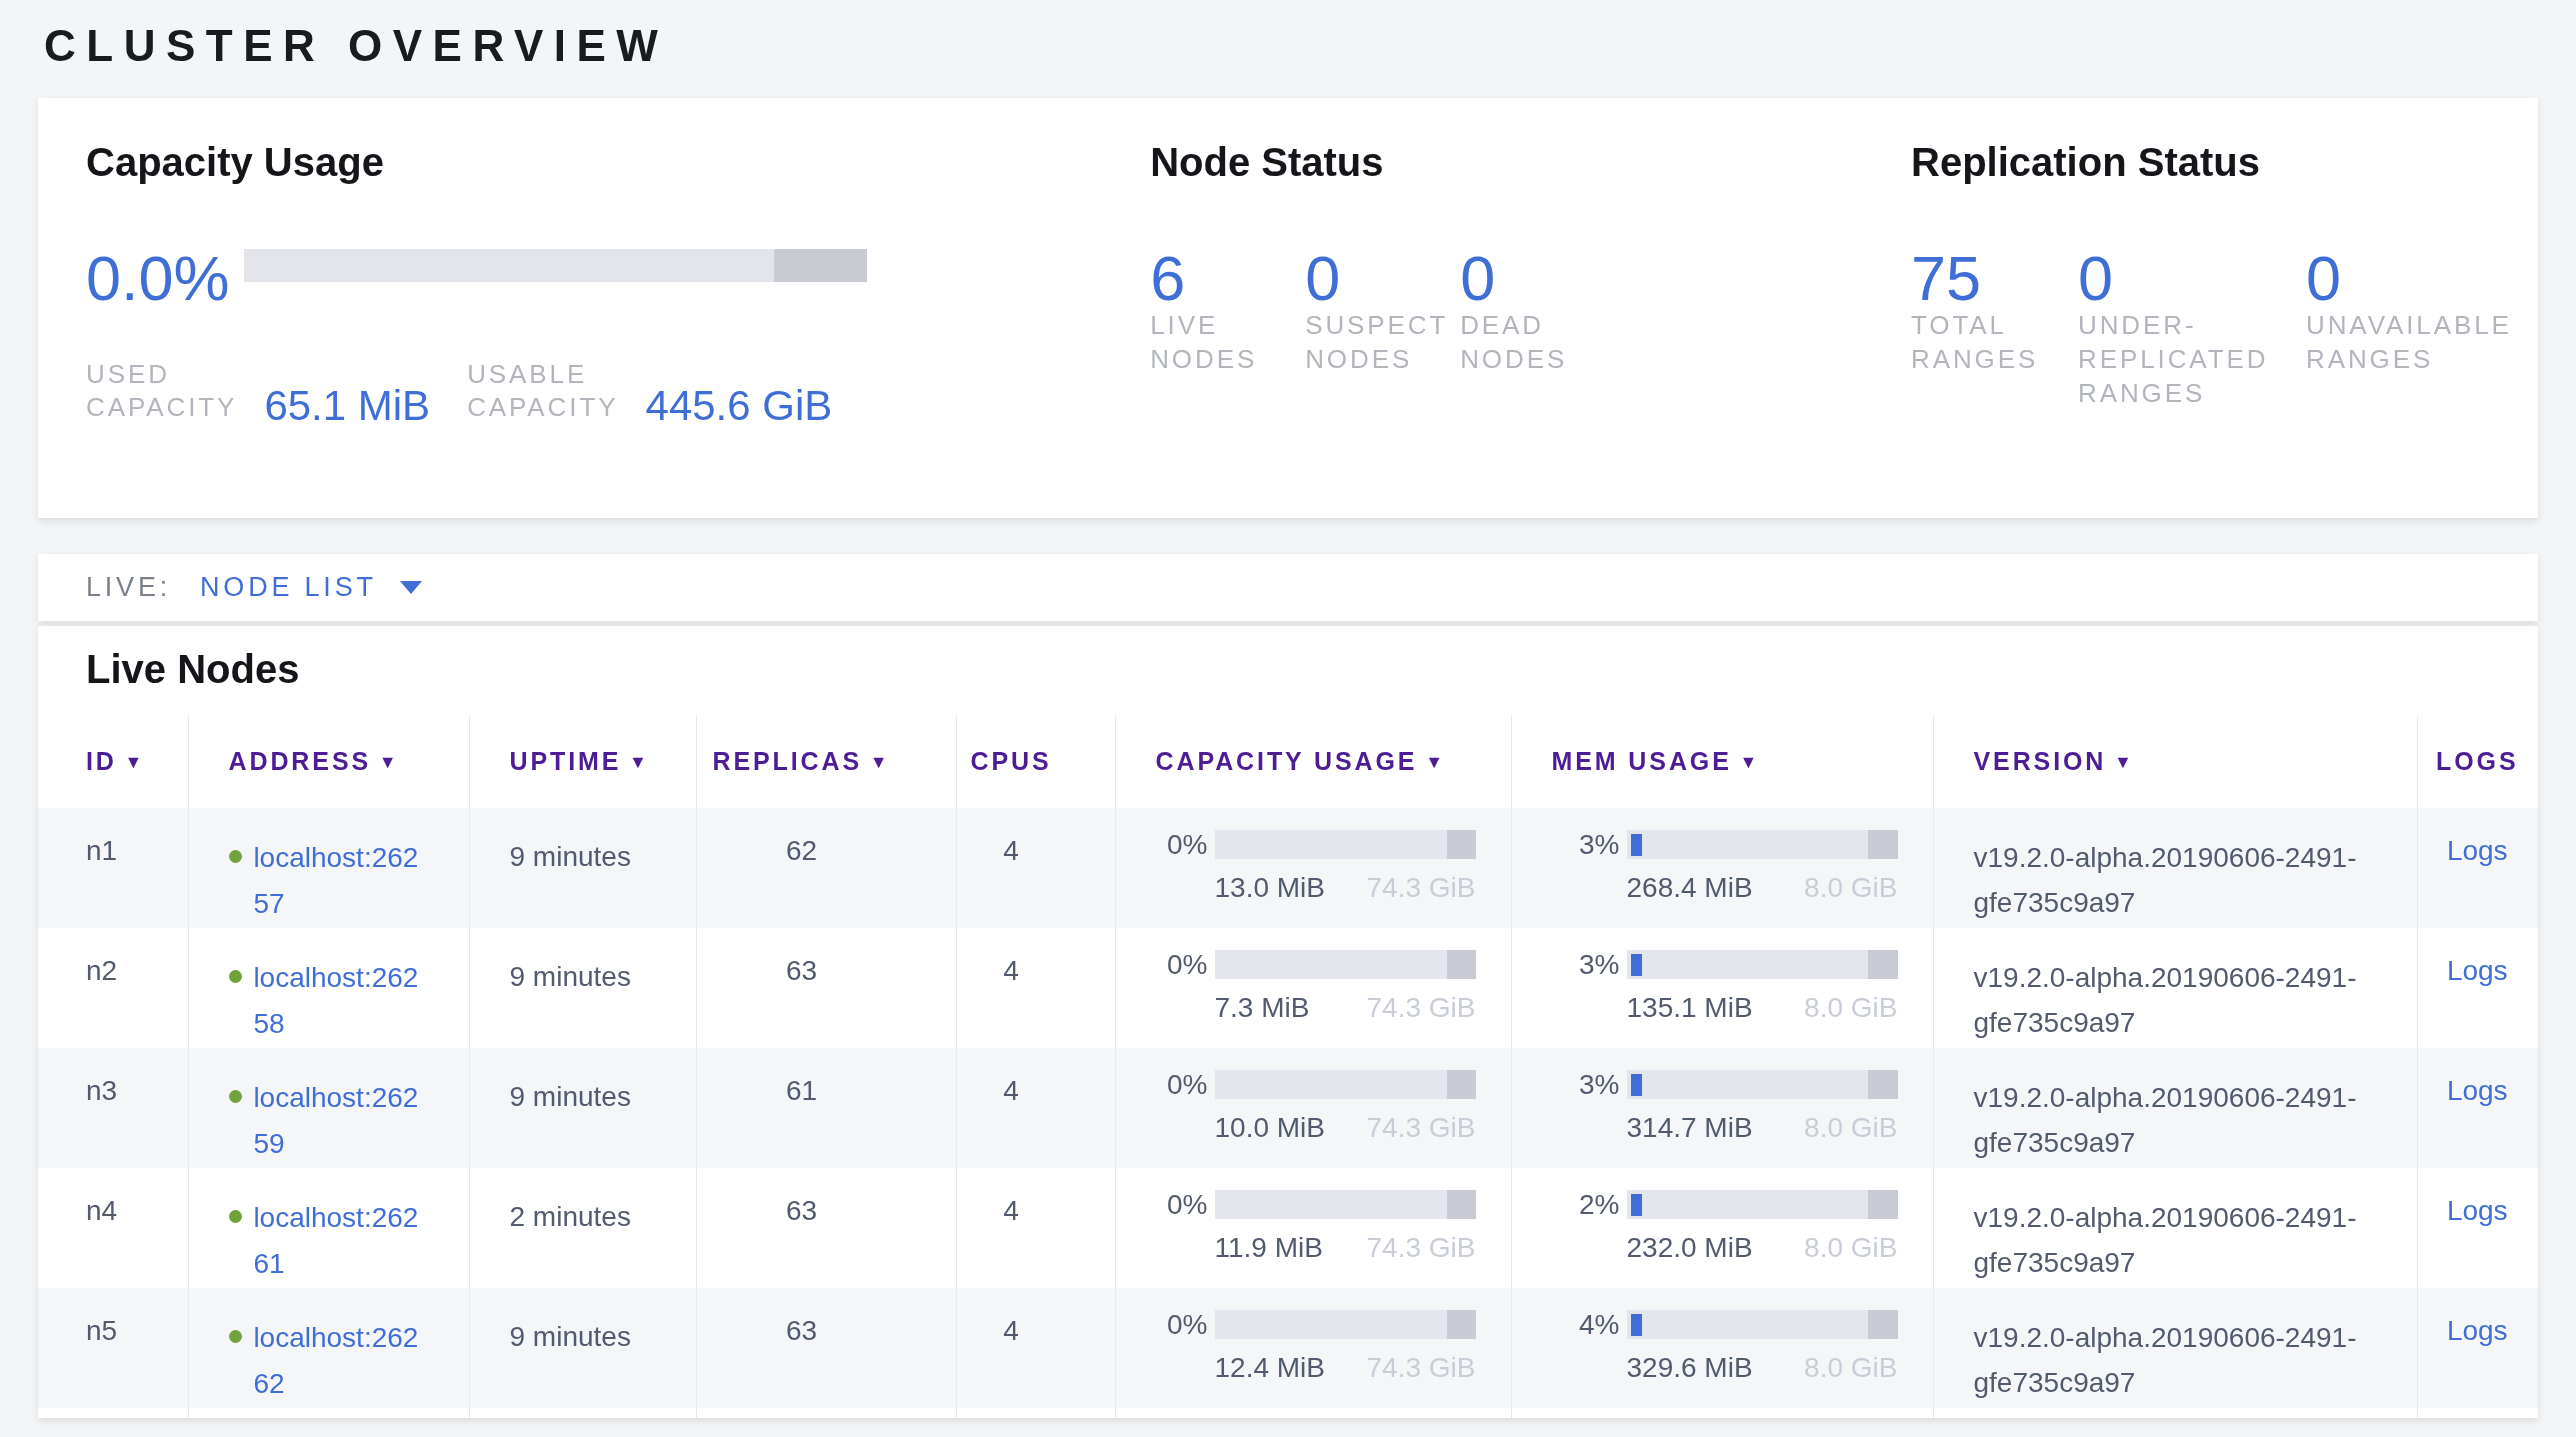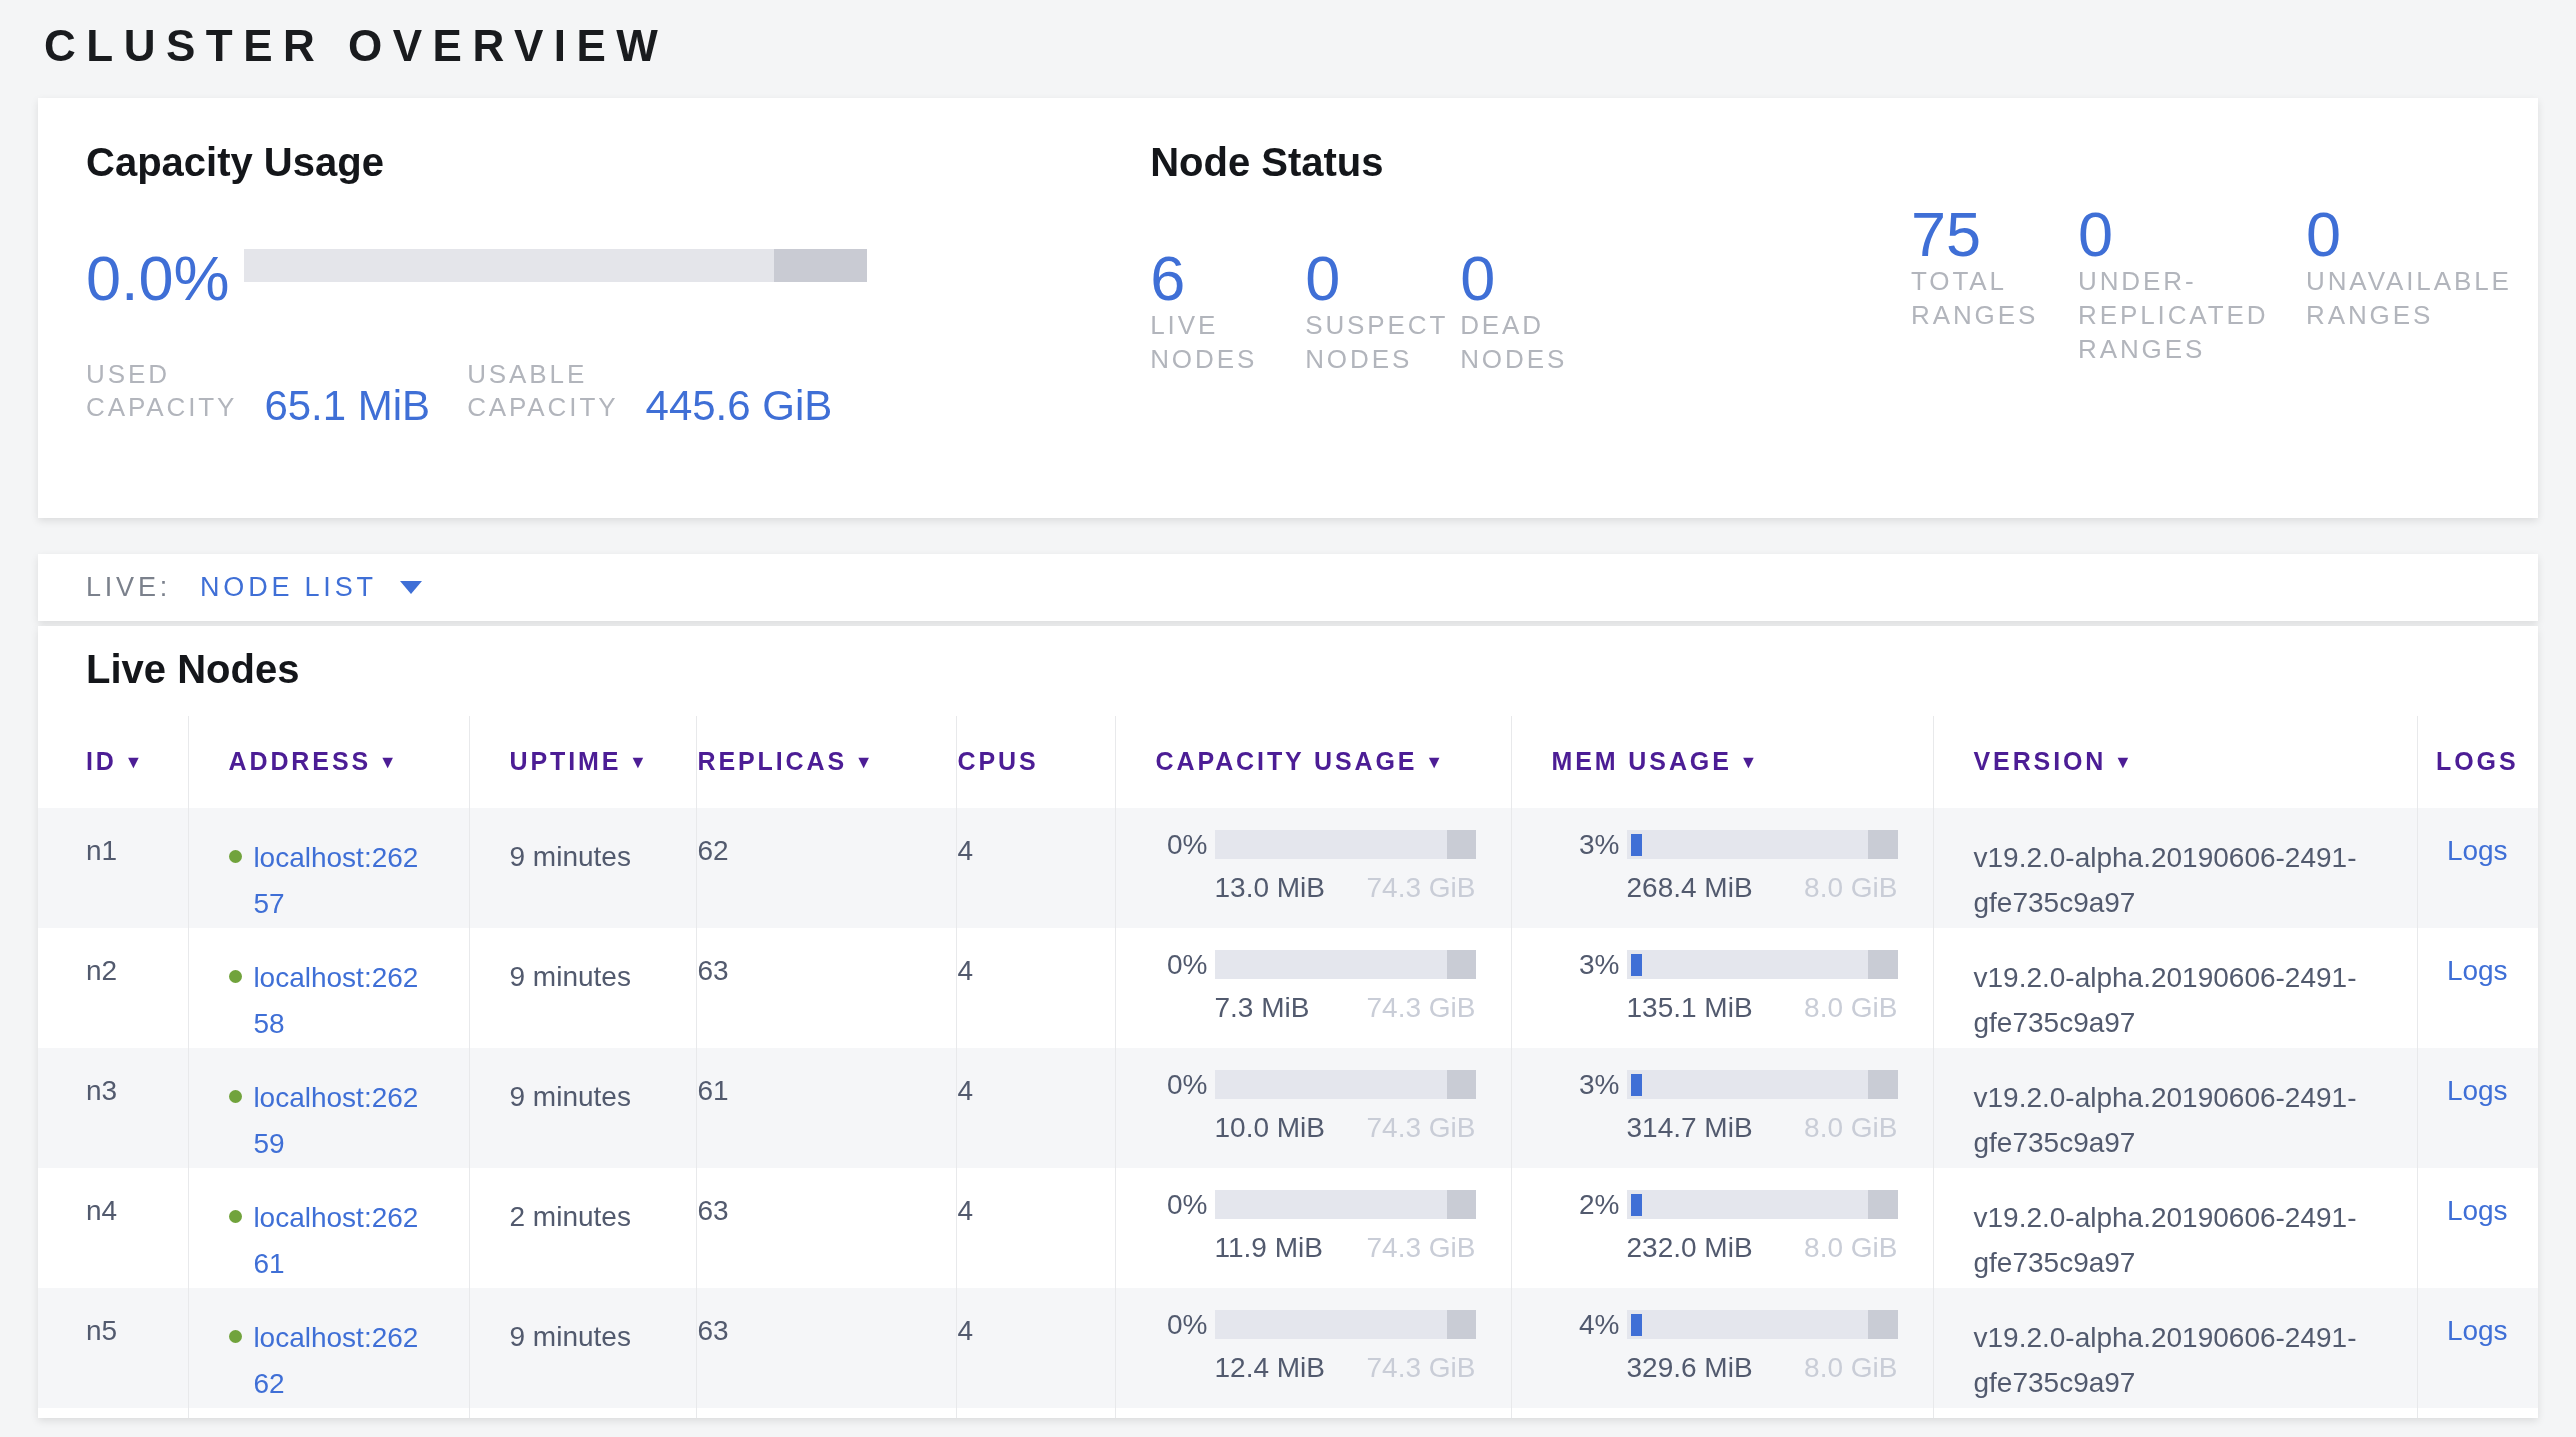--- a/index.html
+++ b/index.html
@@ -77,21 +77,21 @@
   thead th .arrow{font-size:18px;position:relative;top:-1.9px;margin-left:7.7px;}
   tbody td{
     height:117px;vertical-align:top;padding-top:27px;
     border-left:1.9px solid var(--sep);font-size:28px;color:var(--slate);
   }
   tbody tr:nth-child(odd){background:var(--row-alt);}
   tbody tr.partial{background:#fff;}
   tbody tr.partial td{height:21px;padding:0;}
 
   .al-left{text-align:left;padding-left:40px;}
-  .al-right{text-align:left;padding-right:50px;margin-left:35px;}
+  .al-right{text-align:center;padding-right:50px;margin-left:35px;}
   .al-center{text-align:center;padding-left:0;}
   th.al-left{}
   td.c-id,th[data-name="col-header-id"]{padding-left:48px;}
 
   .addr-flex{display:flex;}
   .dot{width:13.4px;height:13.4px;border-radius:50%;background:#71a33c;margin:15.3px 11.5px 0 0;flex:none;}
   .addr-link{display:inline-block;width:173px;word-break:break-all;line-height:46px;}
   td.c-uptime{line-height:44px;}
   td.c-ver{padding-right:38px;line-height:45px;}
   td.c-logs a{display:inline-block;}
@@ -154,20 +154,21 @@
         <div class="big-stat" data-name="summary-stat">
           <div class="big-num" data-name="stat-value">0</div>
           <div class="big-label-wrap">
             <div class="big-label" data-name="stat-label">DEAD NODES</div>
           </div>
         </div>
       </div>
   </div>
 
   <div class="col-repl" data-name="replication-status-section">
+    <h2 class="sec" data-name="replication-status-heading">Replication Status</h2>
     <div class="stat-group" data-name="replication-stats">
         <div class="big-stat" data-name="summary-stat">
           <div class="big-num" data-name="stat-value">75</div>
           <div class="big-label-wrap">
             <div class="big-label" data-name="stat-label">TOTAL RANGES</div>
           </div>
         </div>
         <div class="big-stat" data-name="summary-stat">
           <div class="big-num" data-name="stat-value">0</div>
           <div class="big-label-wrap">

